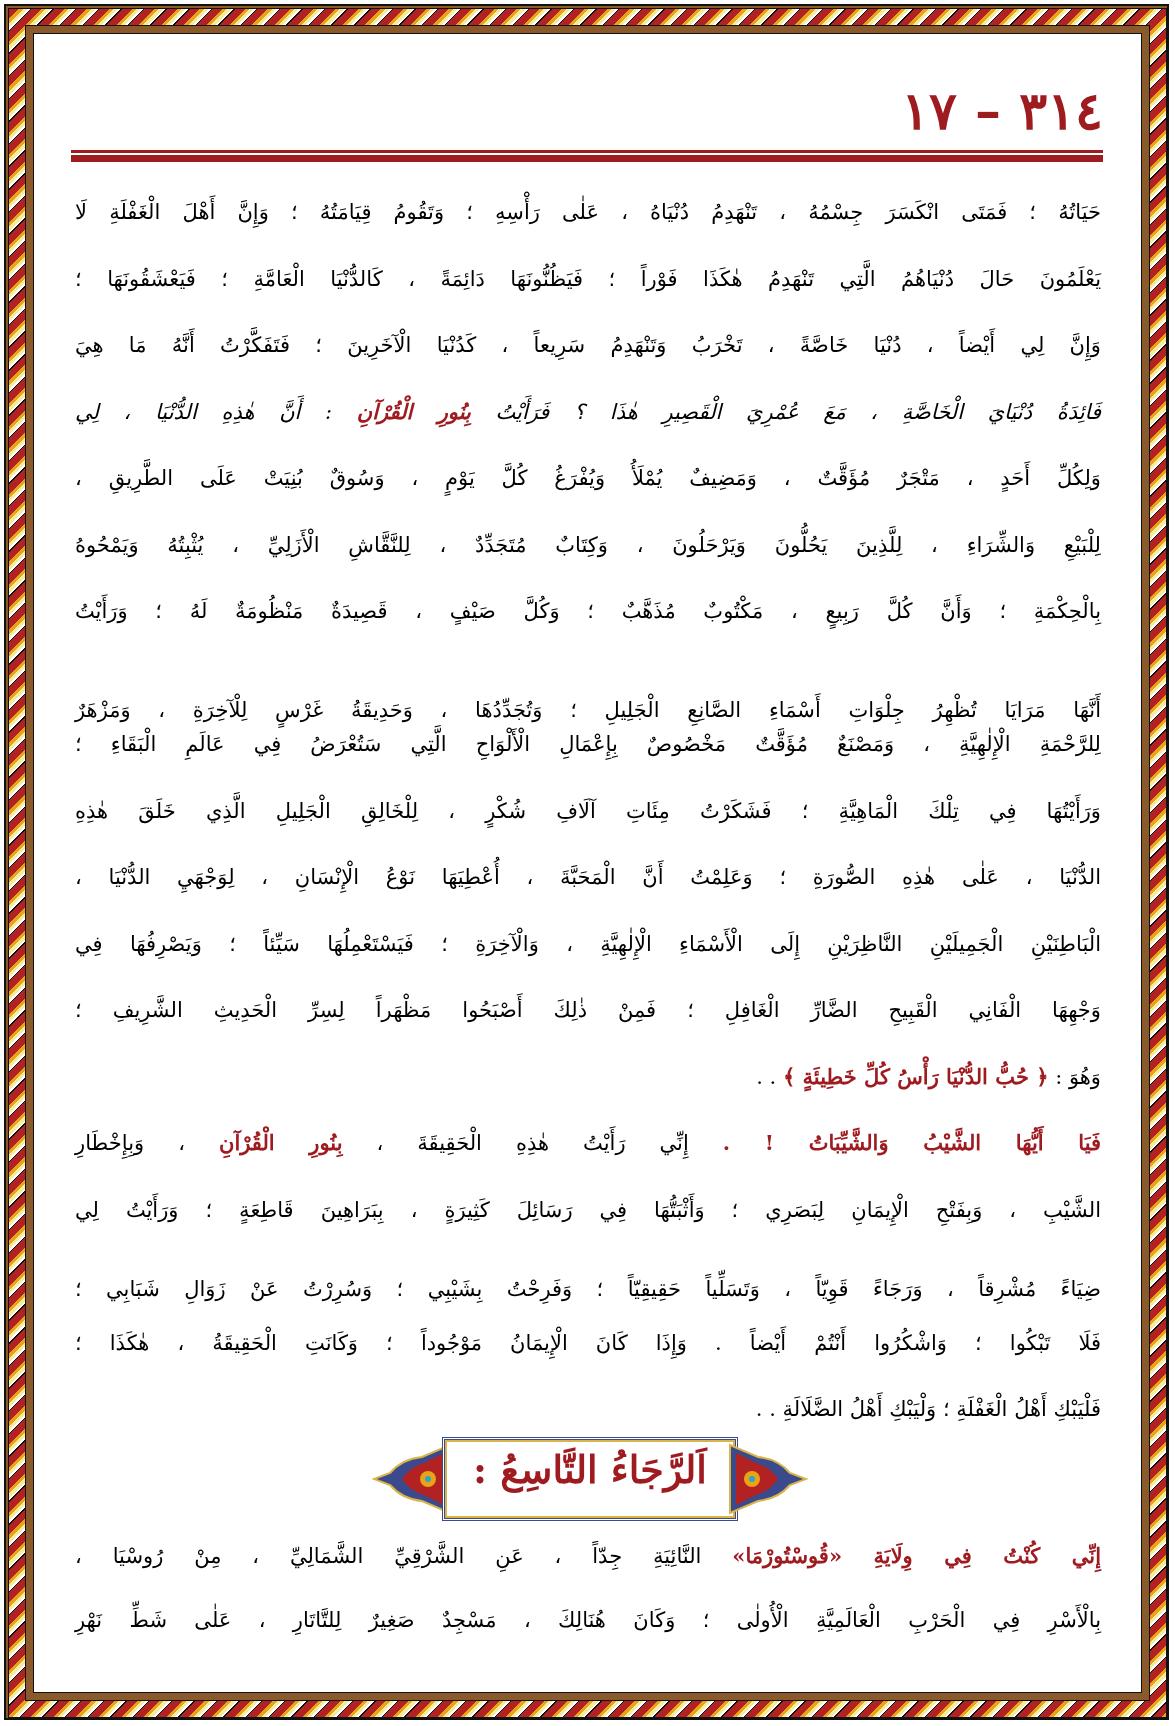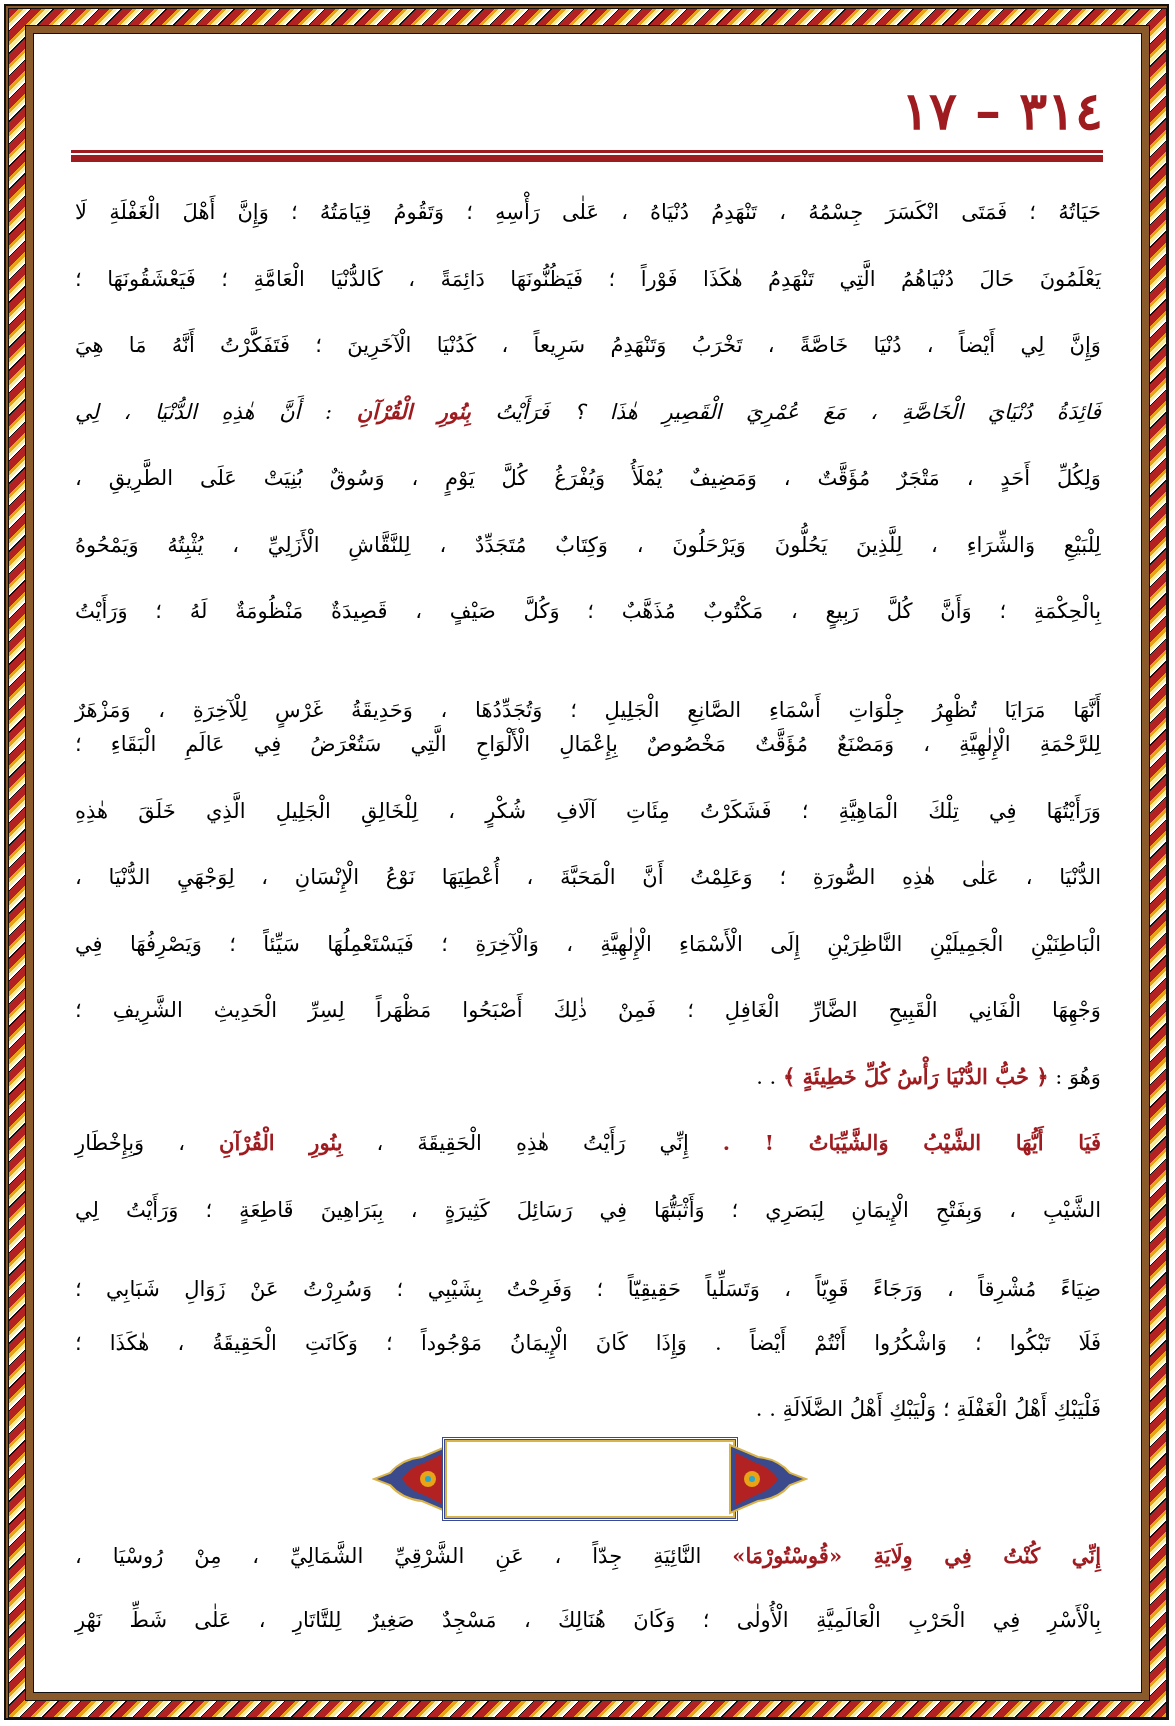--- a/index.html
+++ b/index.html
@@ -82,13 +82,14 @@
     <circle cx="56" cy="38" r="8" fill="#e8a317"></circle>
     <circle cx="56" cy="38" r="3" fill="#2aa7c9"></circle>
   </svg>
   <div class="heading-frame"></div>
   <svg class="heading-ornament right" viewBox="0 0 80 76">
     <path d="M2 4 L2 72 L30 60 Q50 58 62 44 L78 38 L62 32 Q50 18 30 16 Z" fill="#3b4a8c" stroke="#d9b44a" stroke-width="2"></path>
     <path d="M8 12 L8 64 L28 54 Q42 50 50 38 Q42 26 28 22 Z" fill="#b22222"></path>
     <circle cx="24" cy="38" r="8" fill="#e8a317"></circle>
     <circle cx="24" cy="38" r="3" fill="#2aa7c9"></circle>
   </svg>
+  <div class="heading-text">اَلرَّجَاءُ التَّاسِعُ :</div>
 </div>
 
 </body></html>

